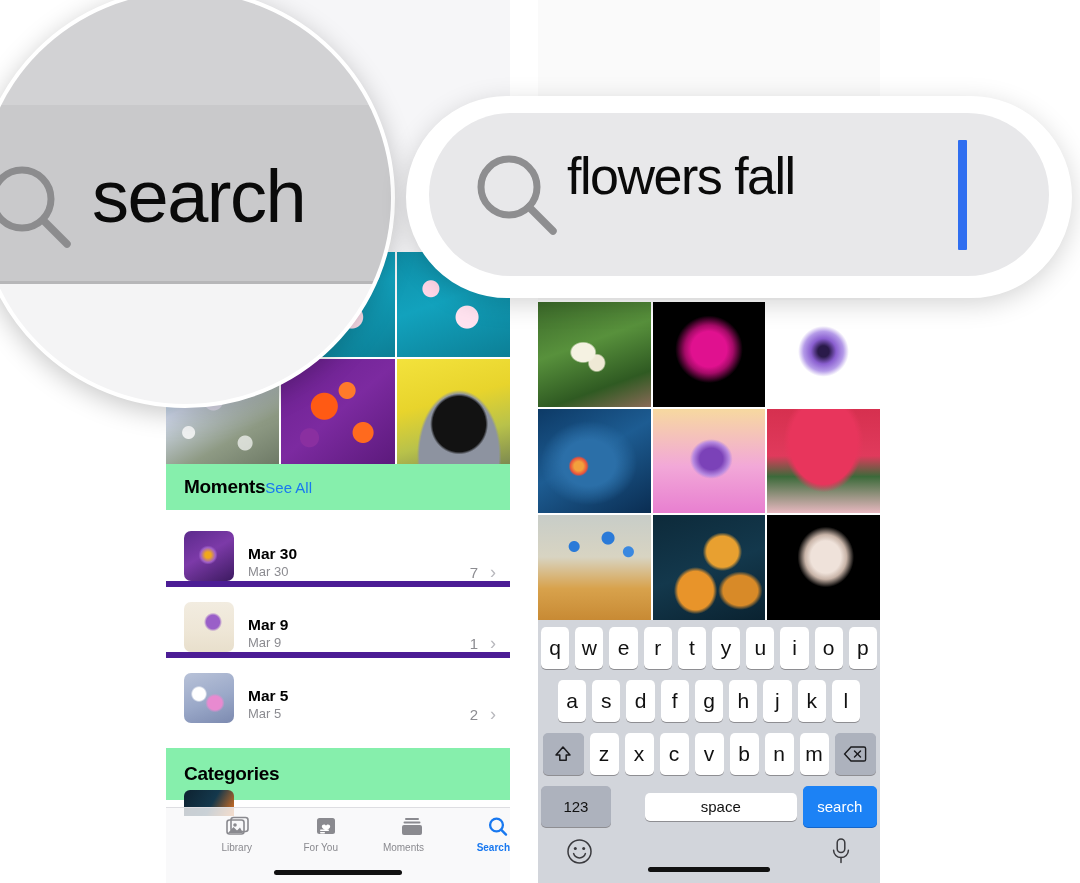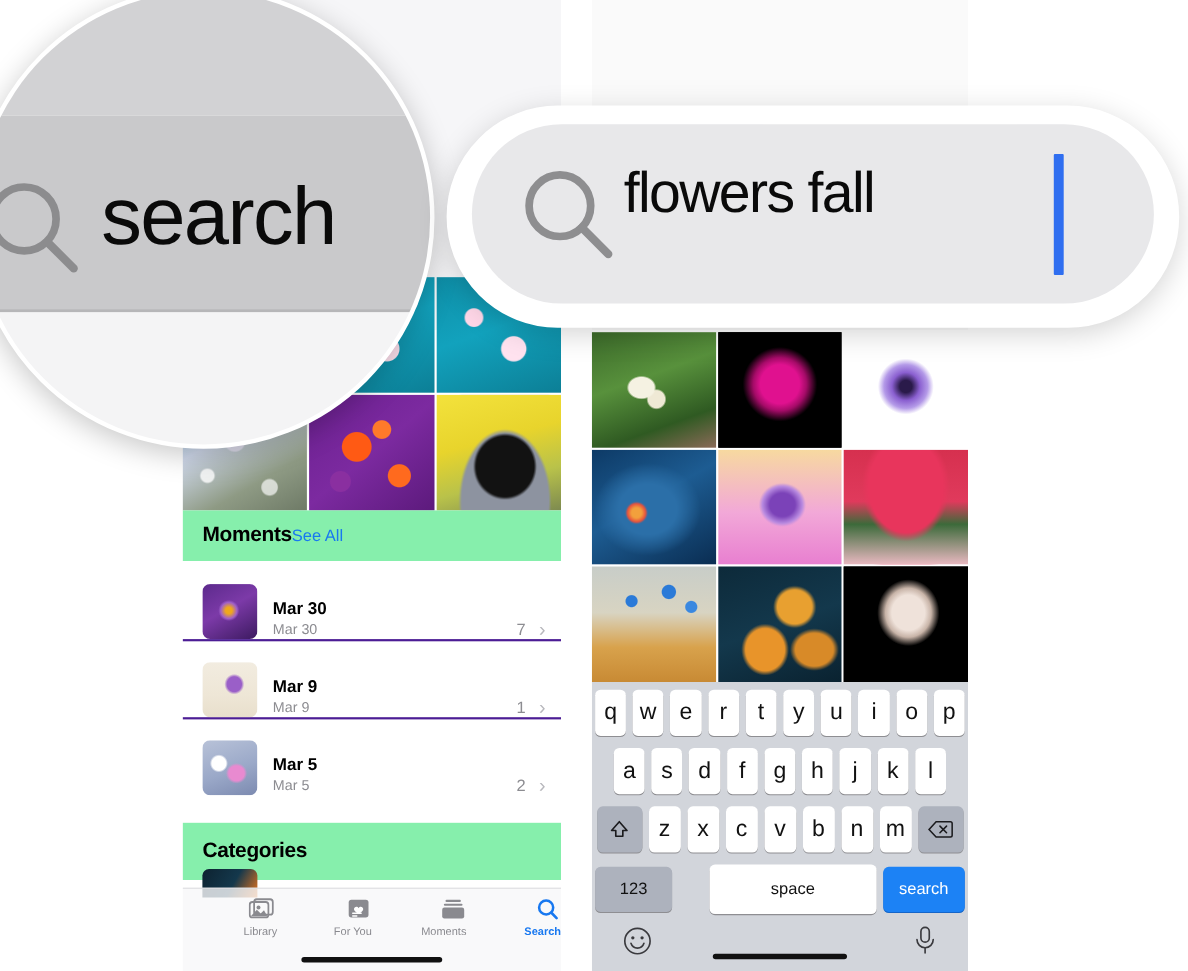--- a/index.html
+++ b/index.html
@@ -103,21 +103,21 @@
   .section-header {
     display:flex; align-items:center; justify-content:flex-start;
     padding: 0 18px; height: 46px; background:#86efac;
   }
   .section-title { font-size: 19px; font-weight: 700; color:#000; letter-spacing:-.3px; }
   .see-all { font-size: 15px; color:#1878f0; }
   .moment-row {
     display:flex; align-items:flex-end; height:71px; background:#fff;
     padding: 0 14px 0 18px;
   }
-  .moment-row + .moment-row { border-top:2px solid #4c1d95; }
+  .moment-row + .moment-row { border-top:6px solid #4c1d95; }
   .moment-thumb { width:50px; height:50px; border-radius:7px; flex:0 0 50px; }
   .moment-text { margin-left:14px; flex:1 1 auto; }
   .moment-title { font-size:15.5px; font-weight:700; color:#000; line-height:1.25; }
   .moment-sub  { font-size:13px; color:#8c8c91; line-height:1.35; }
   .moment-count{ font-size:15px; color:#8c8c91; margin-right:12px; }
   .chev { color:#b8b8bd; font-size:18px; font-weight:400; line-height:1;}
   #moments-wrap { position:absolute; left:0; top:464px; width:344px; }
   #categories-header { position:absolute; left:0; top:748px; width:344px; }
   #cat-strip { position:absolute; left:18px; top:790px; width:50px; height:26px; border-radius:6px 6px 0 0; }
 
@@ -155,21 +155,21 @@
   #kb-row4 { gap:6px; padding:0 3px; margin-bottom:0; }
   .key {
     background:#fff; border-radius:5px; height:42px;
     display:flex; align-items:center; justify-content:center;
     font-size:21px; color:#111; box-shadow:0 1px 0 #8e8e92;
   }
   #kb-row1 .key, #kb-row3 .letter { width:29px; }
   #kb-row2 .key { width:29px; }
   .key.mod { background:#adb2bd; width:41px; box-shadow:0 1px 0 #8e8e92; }
   .key.num { background:#adb2bd; width:77px; font-size:15px; font-weight:500; border-radius:5px; height:41px; }
-  .key.space { width:167px; font-size:15px; height:45px;margin-left:28px; }
+  .key.space { width:167px; font-size:15px; height:28px;margin-left:28px; }
   .key.search { background:#1c82f5; color:#fff; width:82px; font-size:15px; height:41px; box-shadow:0 1px 0 #1565c8;}
   #kb-bottom { display:flex; align-items:center; justify-content:space-between; padding:10px 28px 0; }
   #home-ind-right {
     position:absolute; left:50%; transform:translateX(-50%); bottom:11px;
     width:122px; height:5px; border-radius:3px; background:#111;
   }
 
   
   #bubble-left {
     position:absolute; left:-25px; top:-12px; width:420px; height:420px;

